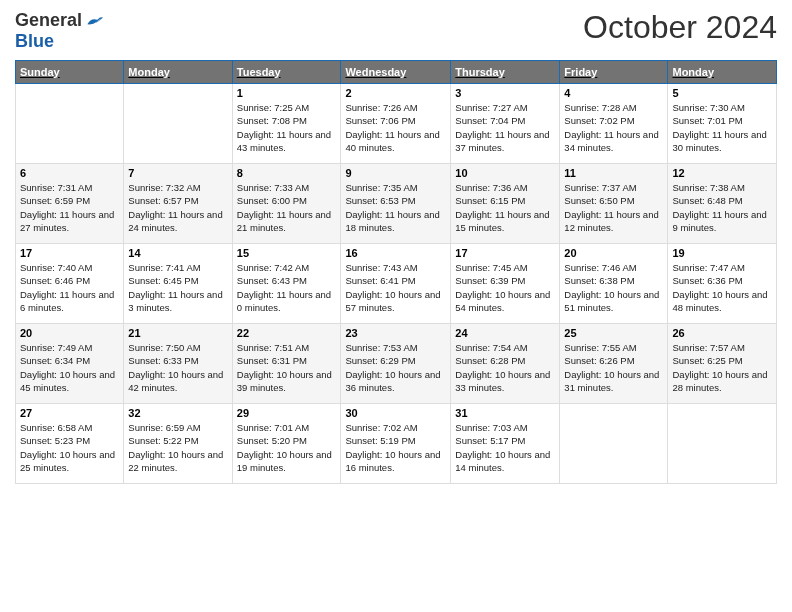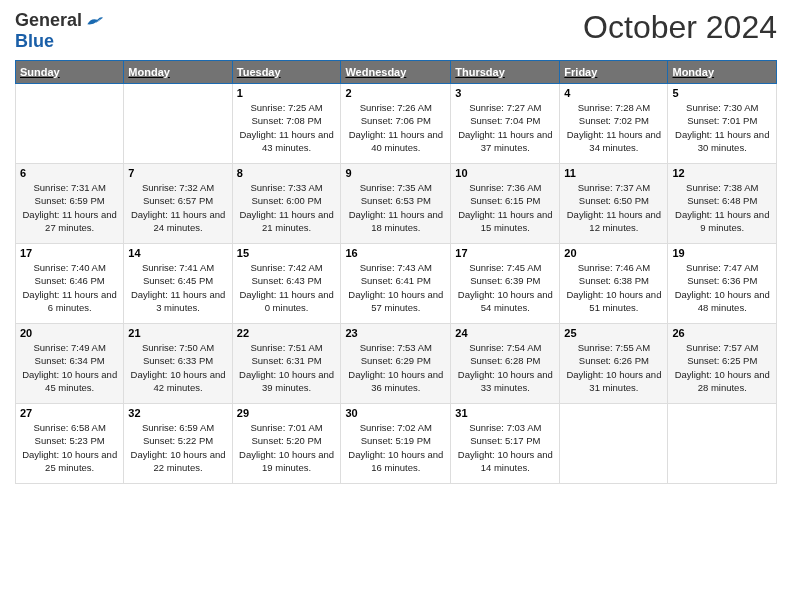--- a/index.html
+++ b/index.html
@@ -89,21 +89,20 @@
     .day-number {
       font-weight: bold;
       font-size: 11px;
       display: block;
       margin-bottom: 2px;
     }
     .day-info {
       font-size: 9.5px;
       line-height: 1.4;
       color: #222;
-      text-align: center;
     }
     .empty {
       background: #fff;
     }
   </style>
 </head>
 <body>
 
 <div class="container">
   <div class="header">

